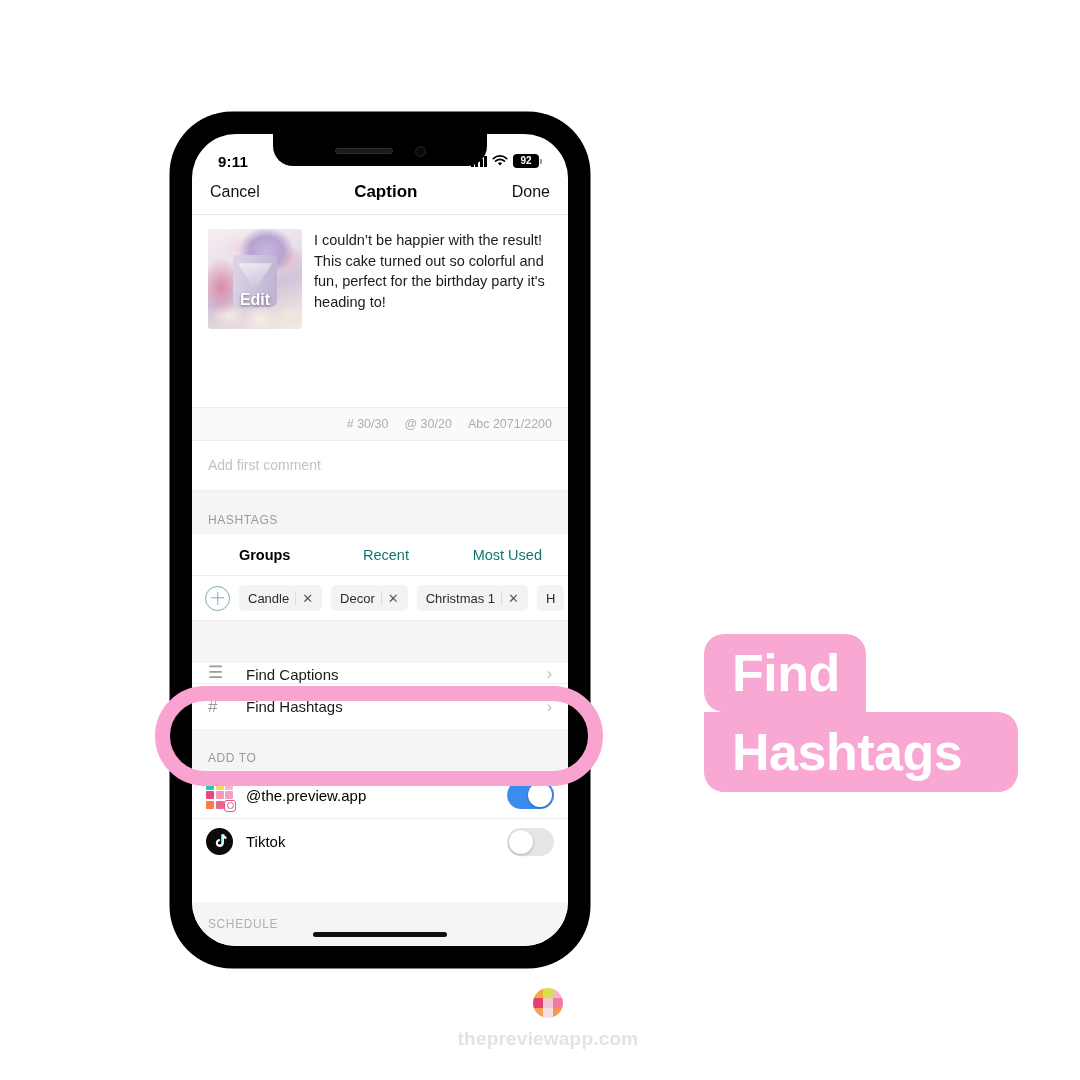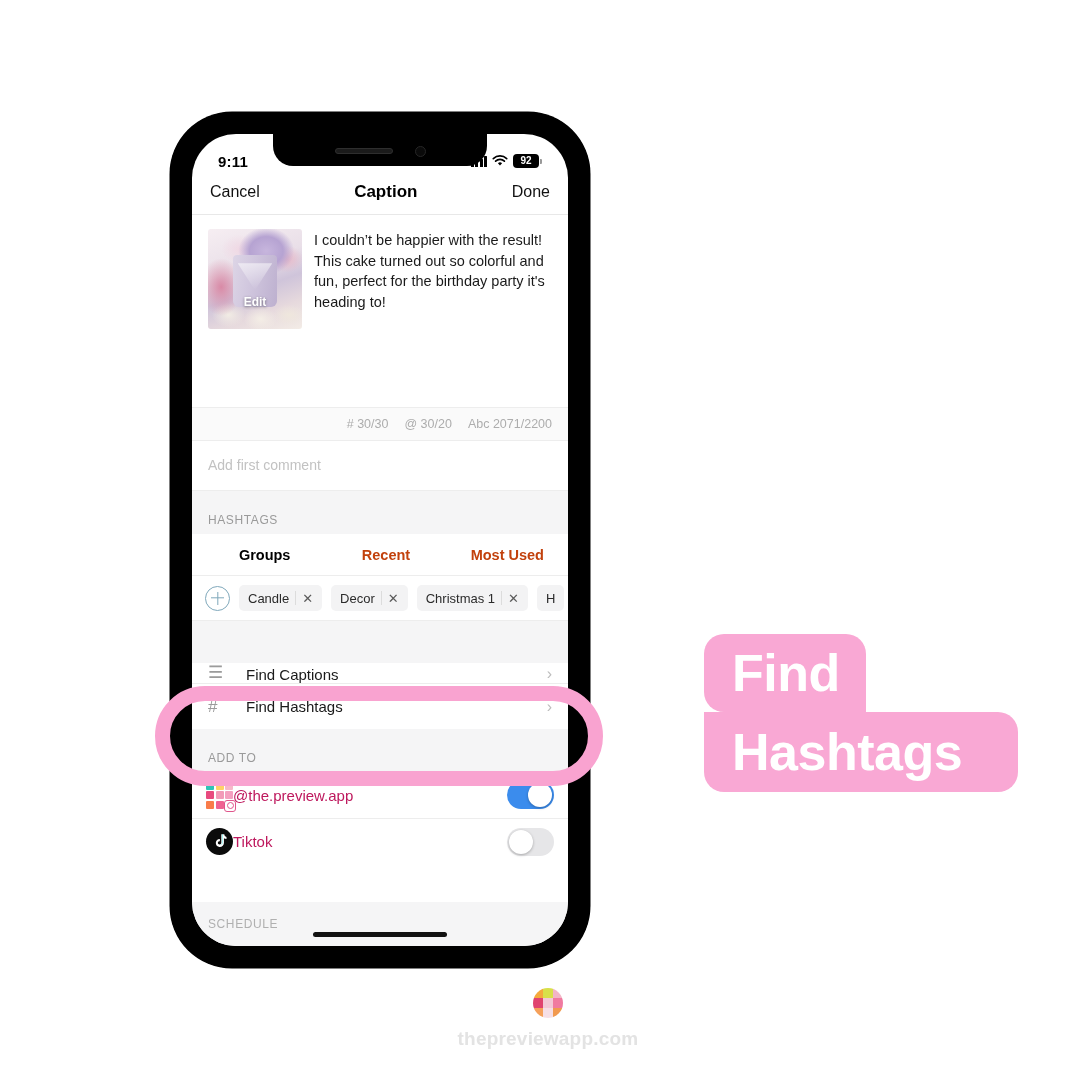--- a/index.html
+++ b/index.html
@@ -93,21 +93,21 @@
     border-radius: 4px 4px 6px 6px;
   }
   .thumb .cake:after {
     content: ""; position: absolute; left: 10%; top: 16%;
     width: 80%; height: 52%;
     background: linear-gradient(180deg, rgba(255,255,255,.55), rgba(255,255,255,0));
     clip-path: polygon(0 0, 100% 0, 50% 100%);
   }
   .thumb .edit {
     position: absolute; left: 0; right: 0; bottom: 20px;
-    text-align: center; color: #fff; font-size: 12px; font-weight: 700;
+    text-align: center; color: #fff; font-size: 16px; font-weight: 700;
     text-shadow: 0 1px 3px rgba(0,0,0,.45);
   }
   .caption-text {
     font-size: 14.5px; line-height: 1.42; color: #1a1a1a; padding-top: 1px;
   }
   .caption-spacer { height: 78px; background: #fff; }
 
   
   .counters {
     display: flex; justify-content: flex-end; gap: 16px;
@@ -124,21 +124,21 @@
   .sect-head {
     background: #f5f5f6; padding: 22px 16px 7px 16px;
     font-size: 12px; color: #9a9a9a; letter-spacing: .6px;
   }
 
   
   .tabs {
     display: flex; background: #fff; border-bottom: 1px solid #ededed;
     padding: 13px 0 12px 0;
   }
-  .tab { flex: 1; text-align: center; font-size: 14.5px; color: #c2410c; font-weight: bold; }
+  .tab { flex: 1; text-align: center; font-size: 14.5px; color: #0f766e; }
   .tab.active { color: #000; font-weight: 700; margin-left: 12px; }
 
   
   .chips-row {
     display: flex; align-items: center; gap: 9px;
     padding: 9px 0 9px 13px; background: #fff;
     border-bottom: 1px solid #ededed; overflow: hidden; white-space: nowrap;
   }
   .plus {
     flex: 0 0 auto; width: 25px; height: 25px; border-radius: 50%;
@@ -170,21 +170,21 @@
   .menu-label { flex: 1; font-size: 15px; color: #1a1a1a; }
   .chev { color: #bdbdbd; font-size: 16px; }
   .menu-row.partial { height: 20px; overflow: hidden; align-items: flex-end; }
 
   
   .acct-row {
     display: flex; align-items: center; background: #fff;
     height: 46px; padding: 0 14px 0 14px;
   }
   .acct-row + .acct-row { border-top: 1px solid #ededed; }
-  .acct-name { flex: 1; font-size: 15px; color: #be185d; }
+  .acct-name { flex: 1; font-size: 15px; color: #000000; margin-left: 13px; }
   .ig-grid {
     width: 27px; height: 27px; flex: 0 0 27px; position: relative;
     display: grid; grid-template-columns: repeat(3,1fr); grid-template-rows: repeat(3,1fr);
     gap: 1.5px; border-radius: 2px; overflow: visible;
   }
   .ig-grid i { display:block; border-radius: 1px; }
   .ig-badge {
     position: absolute; right: -3px; bottom: -3px; width: 12px; height: 12px;
     border-radius: 3px; background: #fff; border: 1.4px solid #e0558c;
     display: flex; align-items: center; justify-content: center;

